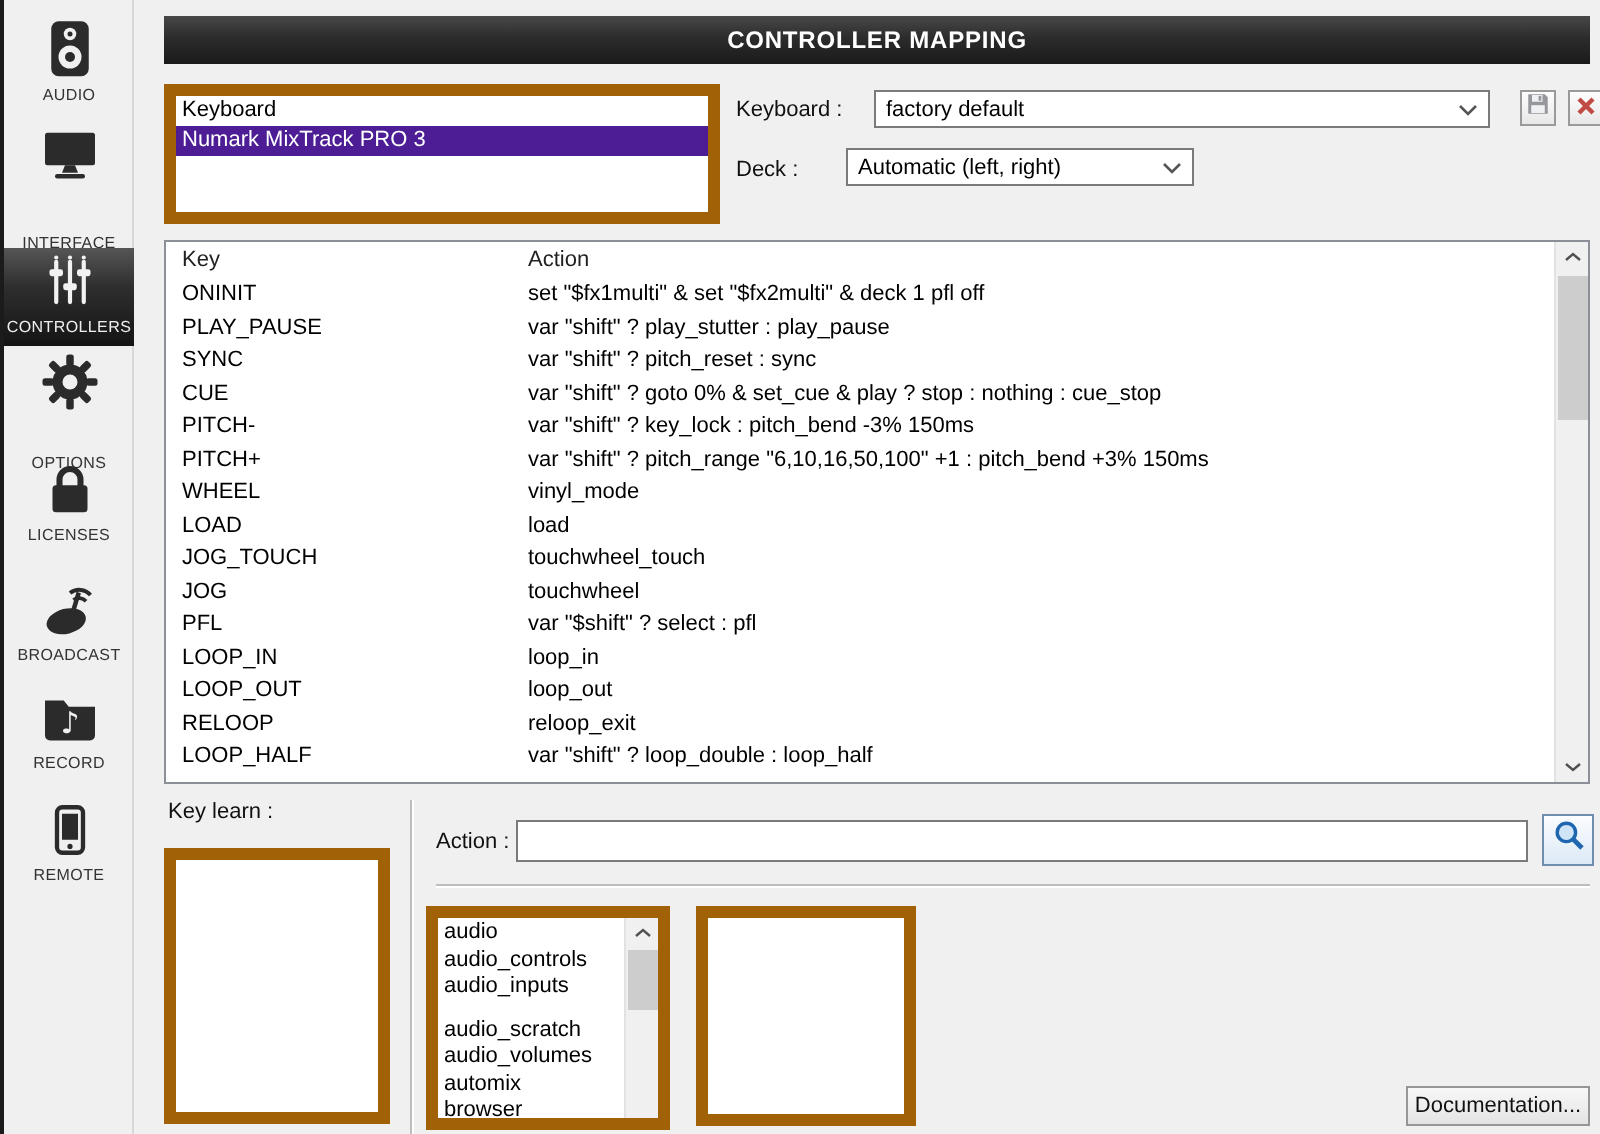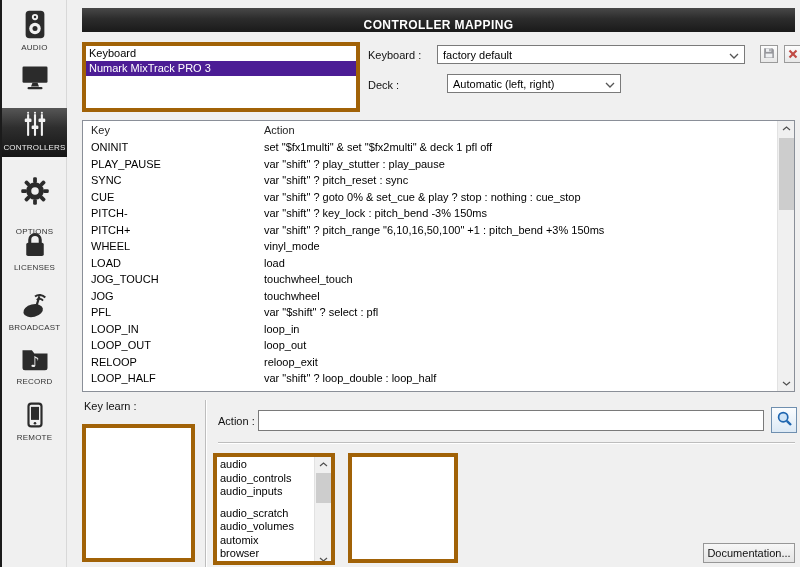--- a/index.html
+++ b/index.html
@@ -14,25 +14,25 @@
   .sidebar { position:absolute; left:2px; top:0; width:65px; height:567px; background:#f0f0f0; border-right:1px solid #d8d8d8; }
   .sb-item { position:absolute; left:0; width:65px; height:50px; display:flex; flex-direction:column; align-items:center; justify-content:flex-start; color:#2b2b2b; cursor:default; }
   .sb-item .sb-icon { height:34px; display:flex; align-items:center; justify-content:center; }
   .sb-item .sb-label { font-size:8px; letter-spacing:0.2px; color:#333; margin-top:1px; }
   .sb-item.sel { background:linear-gradient(#565656, #2e2e2e 40%, #141414); color:#f2f2f2; height:49px; }
   .sb-item.sel .sb-label { color:#eee; }
 
   
   .hdr { position:absolute; left:82px; top:8px; width:713px; height:24px;
          background:linear-gradient(#484848, #2c2c2c 45%, #1a1a1a); 
-         display:flex; align-items:flex-end; justify-content:center; }
+         display:flex; align-items:center; justify-content:center; }
   .hdr-title { color:#fff; font-weight:bold; font-size:12px; letter-spacing:0.4px; }
 
   
-  .lbox { position:absolute; background:#fff; border:4px solid #a16207; overflow:hidden; }
+  .lbox { position:absolute; background:#fff; border:6px solid #a16207; overflow:hidden; }
   .lb-row { height:15px; line-height:15px; font-size:11px; padding-left:3px; color:#000; white-space:nowrap; }
   .lb-row.sel { background:#4c1d95; color:#fff; }
 
   
   .lbl { position:absolute; font-size:11px; color:#111; }
   .combo { position:absolute; background:#fff; border:1px solid #7a7a7a; font-size:11px; color:#000;
            display:flex; align-items:center; padding-left:5px; cursor:default; }
   .combo .chev { position:absolute; right:5px; top:50%; transform:translateY(-50%); }
   .sqbtn { position:absolute; background:linear-gradient(#fdfdfd,#e8e8e8); border:1px solid #9a9a9a;
            display:flex; align-items:center; justify-content:center; cursor:default; }
@@ -85,21 +85,21 @@
       <div class="sb-item" style="top: 62px; gap: 24px;">
         <span class="sb-icon">
           <svg width="32" height="30" viewBox="0 0 24 24">
             <rect x="2" y="3.5" width="20" height="13" rx="1" fill="currentColor"></rect>
             <polygon points="10,16.5 14,16.5 15.2,19.5 8.8,19.5" fill="currentColor"></polygon>
             <rect x="6" y="20" width="12" height="1.8" rx="0.9" fill="currentColor"></rect>
           </svg>
         </span>
         <span class="sb-label">INTERFACE</span>
       </div>
-      <div class="sb-item sel" style="top: 108px;">
+      <div class="sb-item sel" style="top: 124px;">
         <span class="sb-icon">
           <svg width="28" height="30" viewBox="0 0 24 24" fill="currentColor">
             <rect x="5.2" y="2.5" width="1.8" height="19" rx="0.9"></rect>
             <rect x="11.1" y="2.5" width="1.8" height="19" rx="0.9"></rect>
             <rect x="17" y="2.5" width="1.8" height="19" rx="0.9"></rect>
             <rect x="3.2" y="6.5" width="5.8" height="3" rx="1"></rect>
             <rect x="9.1" y="12.5" width="5.8" height="3" rx="1"></rect>
             <rect x="15" y="6.5" width="5.8" height="3" rx="1"></rect>
             <circle cx="6.1" cy="1.5" r="0.9"></circle>
             <circle cx="12" cy="1.5" r="0.9"></circle>
@@ -201,21 +201,21 @@
   <div class="sqbtn" style="left:784px; top:45px; width:18px; height:18px;">
     <span>
       <svg width="10" height="10" viewBox="0 0 10 10">
         <line x1="1.5" y1="1.5" x2="8.5" y2="8.5" stroke="#c04a45" stroke-width="2.2"></line>
         <line x1="8.5" y1="1.5" x2="1.5" y2="8.5" stroke="#c04a45" stroke-width="2.2"></line>
       </svg>
     </span>
   </div>
 
   <span class="lbl" style="left:368px; top:79px;">Deck :</span>
-  <div class="combo" style="left:447px; top:74px; width:174px; height:19px;">
+  <div class="combo" style="left:423px; top:74px; width:174px; height:19px;">
     <span>Automatic (left, right)</span>
     <span class="chev">
       <svg width="10" height="6">
           <polyline points="1,1 5,5 9,1" fill="none" stroke="#555" stroke-width="1.3"></polyline>
         </svg>
     </span>
   </div>
 
   <div class="tbl">
     <div class="tbl-inner">

